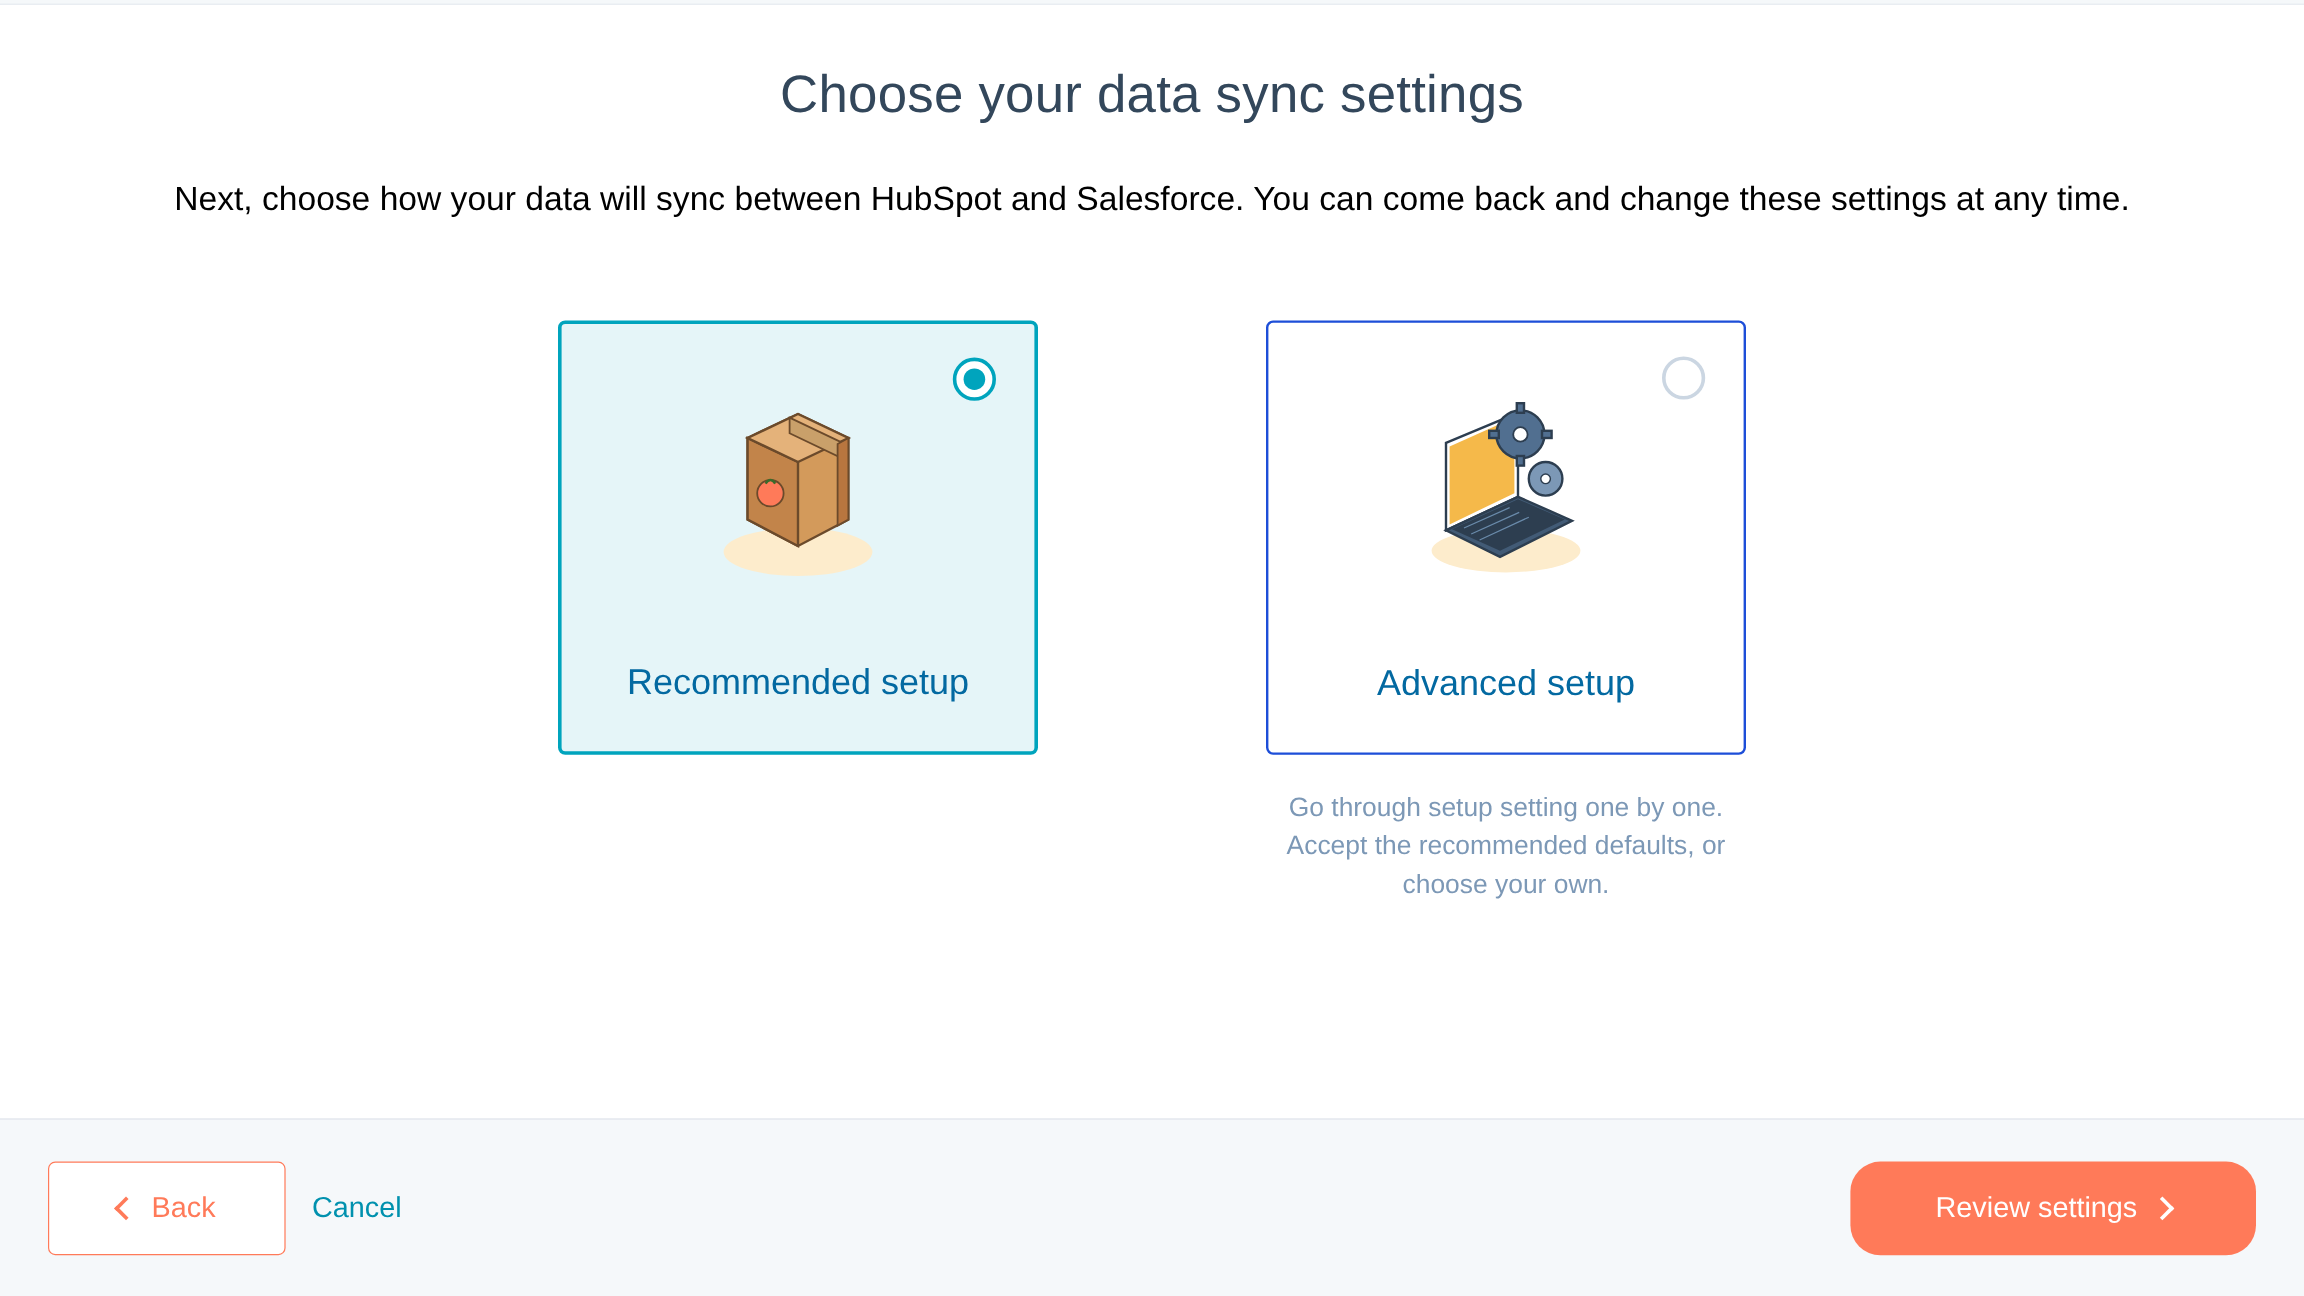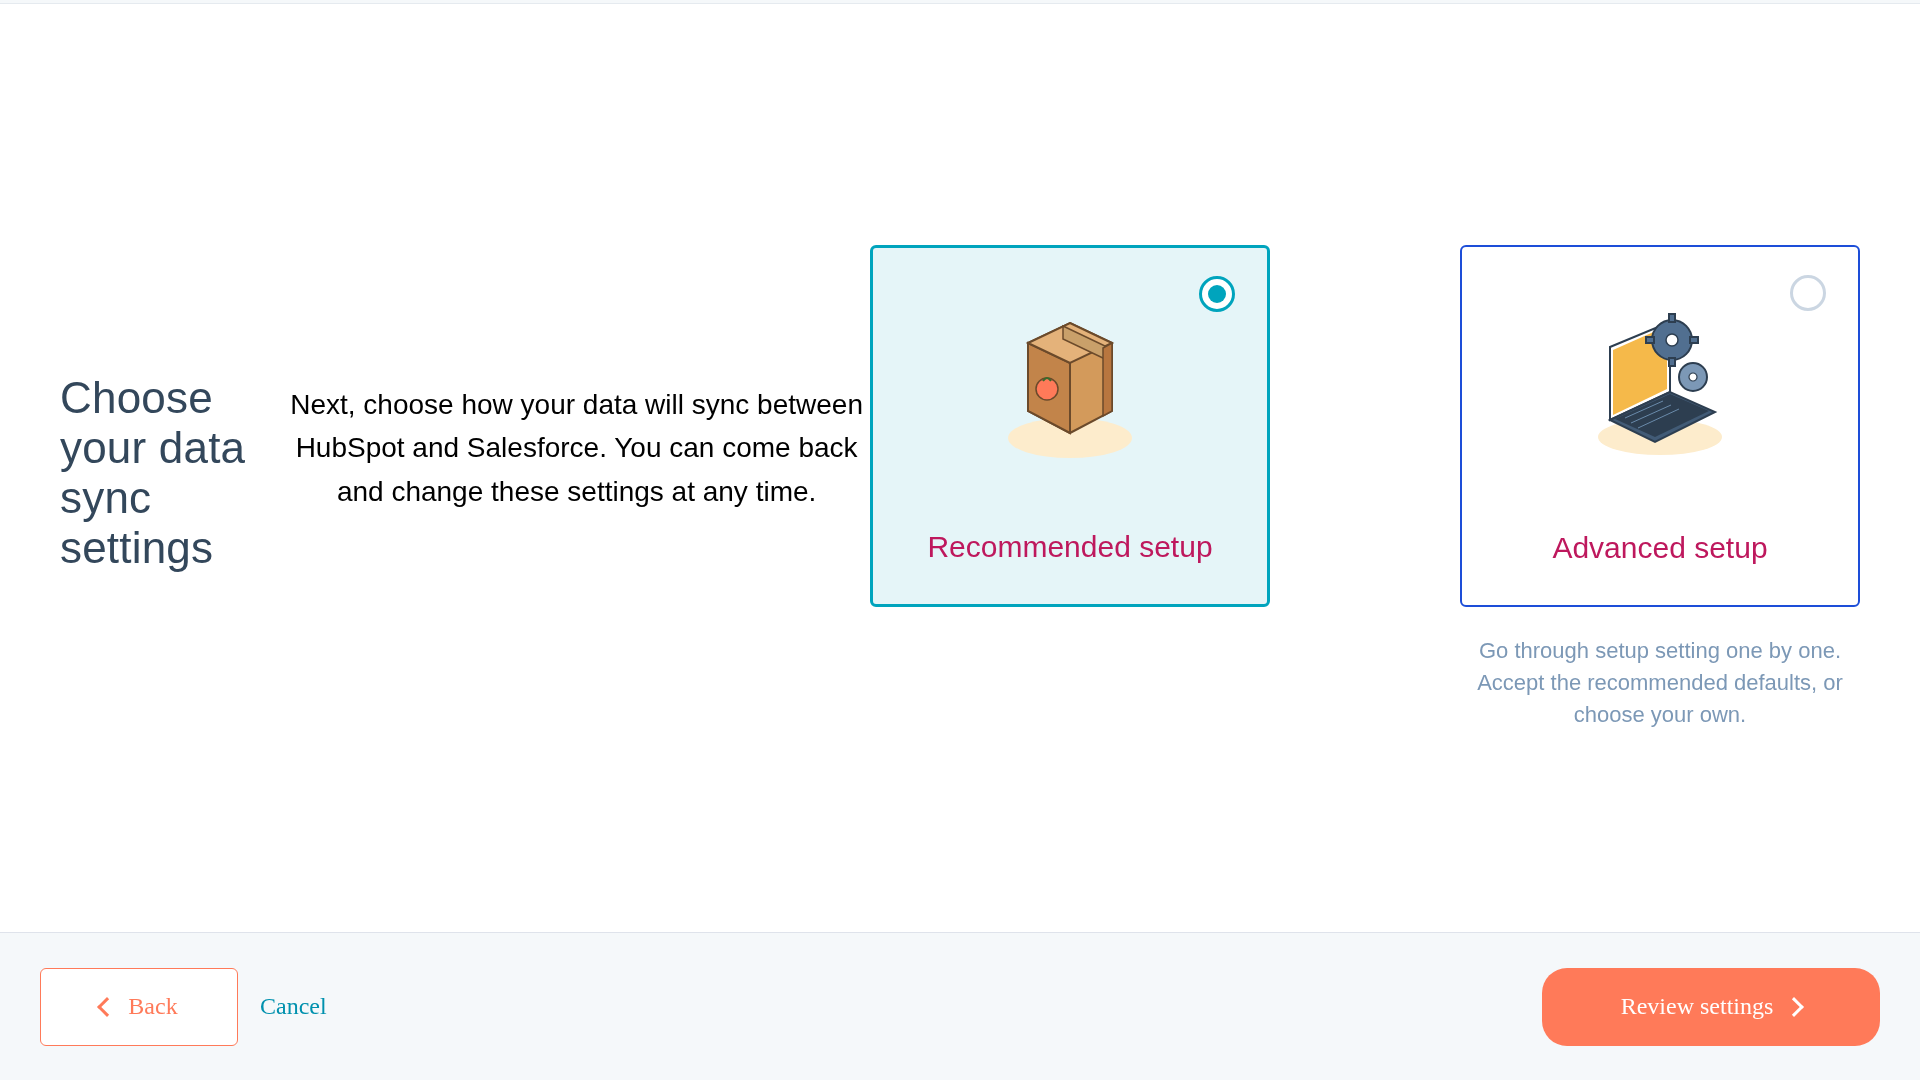--- a/index.html
+++ b/index.html
@@ -1,34 +1,34 @@
 <!DOCTYPE html>
 <html><head>
 <meta charset="utf-8">
 <style>
   * { box-sizing: border-box; margin: 0; padding: 0; }
   html, body { width: 1920px; height: 1080px; font-family: -apple-system, BlinkMacSystemFont, "Segoe UI", Helvetica, Arial, sans-serif; background: #fff; color: #33475b; }
   .page { width: 100%; height: 100%; display: flex; flex-direction: column; }
   .top-rule { height: 4px; background: #f5f8fa; border-bottom: 1px solid #e5eaef; }
-  .main { flex: 1; padding: 40px 60px 0 60px; display: flex; flex-direction: row; align-items: center; }
+  .main { flex: 1; padding: 40px 60px 0 60px; display: flex; flex-direction: column; align-items: center; }
   .title { font-size: 44px; font-weight: 400; color: #33475b; margin-top: 10px; margin-bottom: 40px; letter-spacing: .2px; }
   .subtitle { font-size: 28px; color: #000000; text-align: center; max-width: 1760px; line-height: 1.55; margin-bottom: 80px; }
   .cards { display: flex; gap: 190px; justify-content: center; }
   .card-wrap { width: 400px; display: flex; flex-direction: column; align-items: center; }
   .card { width: 400px; height: 362px; border-radius: 6px; border: 2px solid #1d4ed8; background: #fff; position: relative; display: flex; flex-direction: column; align-items: center; justify-content: flex-end; padding-bottom: 40px; cursor: pointer; }
   .card.selected { border: 3px solid #00a4bd; background: #e5f5f8; }
   .radio { position: absolute; top: 28px; right: 32px; width: 36px; height: 36px; border-radius: 50%; border: 3px solid #cbd6e2; background: #fff; display: flex; align-items: center; justify-content: center; }
   .card.selected .radio { border-color: #00a4bd; }
   .radio .dot { width: 18px; height: 18px; border-radius: 50%; background: #00a4bd; display: none; }
   .card.selected .radio .dot { display: block; }
   .card-illus { width: 170px; height: 170px; position: absolute; top: 45px; left: 50%; transform: translateX(-50%); display:flex; align-items:center; justify-content:center; }
-  .card-title { font-size: 30px; color: #be185d; font-weight: 400; }
+  .card-title { font-size: 30px; color: #0369a1; font-weight: 400; }
   .card-desc { font-size: 22px; color: #7c98b6; text-align: center; line-height: 1.45; margin-top: 28px; max-width: 400px; }
   .footer { height: 148px; border-top: 1px solid #dfe3eb; background: #f5f8fa; display: flex; align-items: center; padding: 0 40px; }
-  .btn { height: 78px; border-radius: 6px; font-size: 24px; display: inline-flex; align-items: center; justify-content: center; gap: 14px; cursor: pointer; border: none; font-family: Liberation Serif, serif; }
+  .btn { height: 78px; border-radius: 6px; font-size: 24px; display: inline-flex; align-items: center; justify-content: center; gap: 14px; cursor: pointer; border: none; font-family: Liberation Sans, sans-serif; }
   .btn-back { width: 198px; background: #fff; color: #ff7a59; border: 1.5px solid #ff7a59; font-weight: 500; }
   .btn-cancel { background: transparent; color: #0091ae; margin-left: 14px; font-weight: 400; padding: 0 8px; }
   .spacer { flex: 1; }
   .btn-primary { width: 338px; background: #ff7a59; color: #fff; font-weight: 500; border-radius: 25px; }
   .chev { width: 14px; height: 14px; border-style: solid; border-width: 0 3px 3px 0; display: inline-block; }
   .chev-left { transform: rotate(135deg); border-color: #ff7a59; }
   .chev-right { transform: rotate(-45deg); border-color: #fff; }
 </style>
 </head>
 <body>

